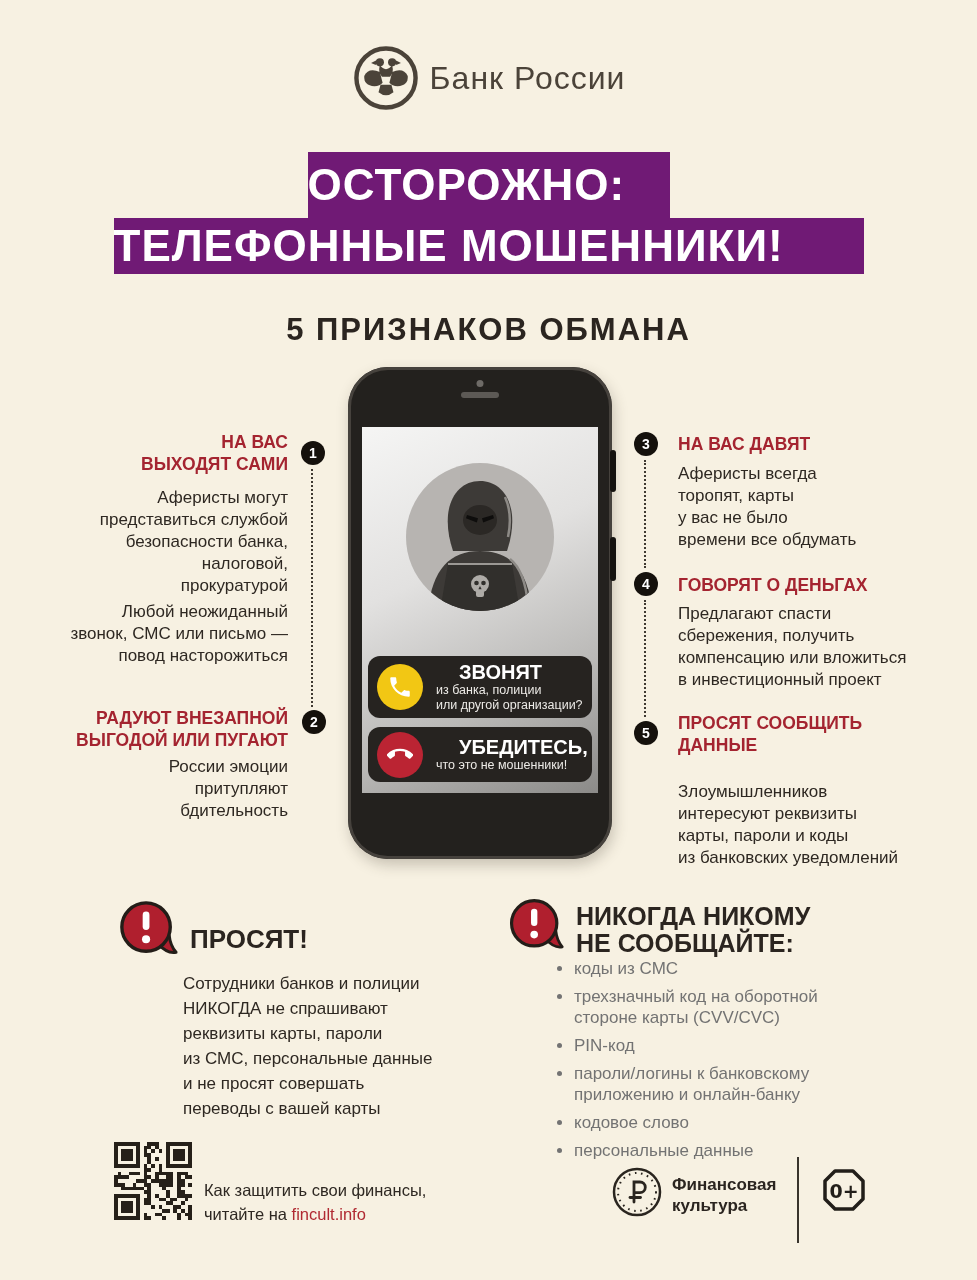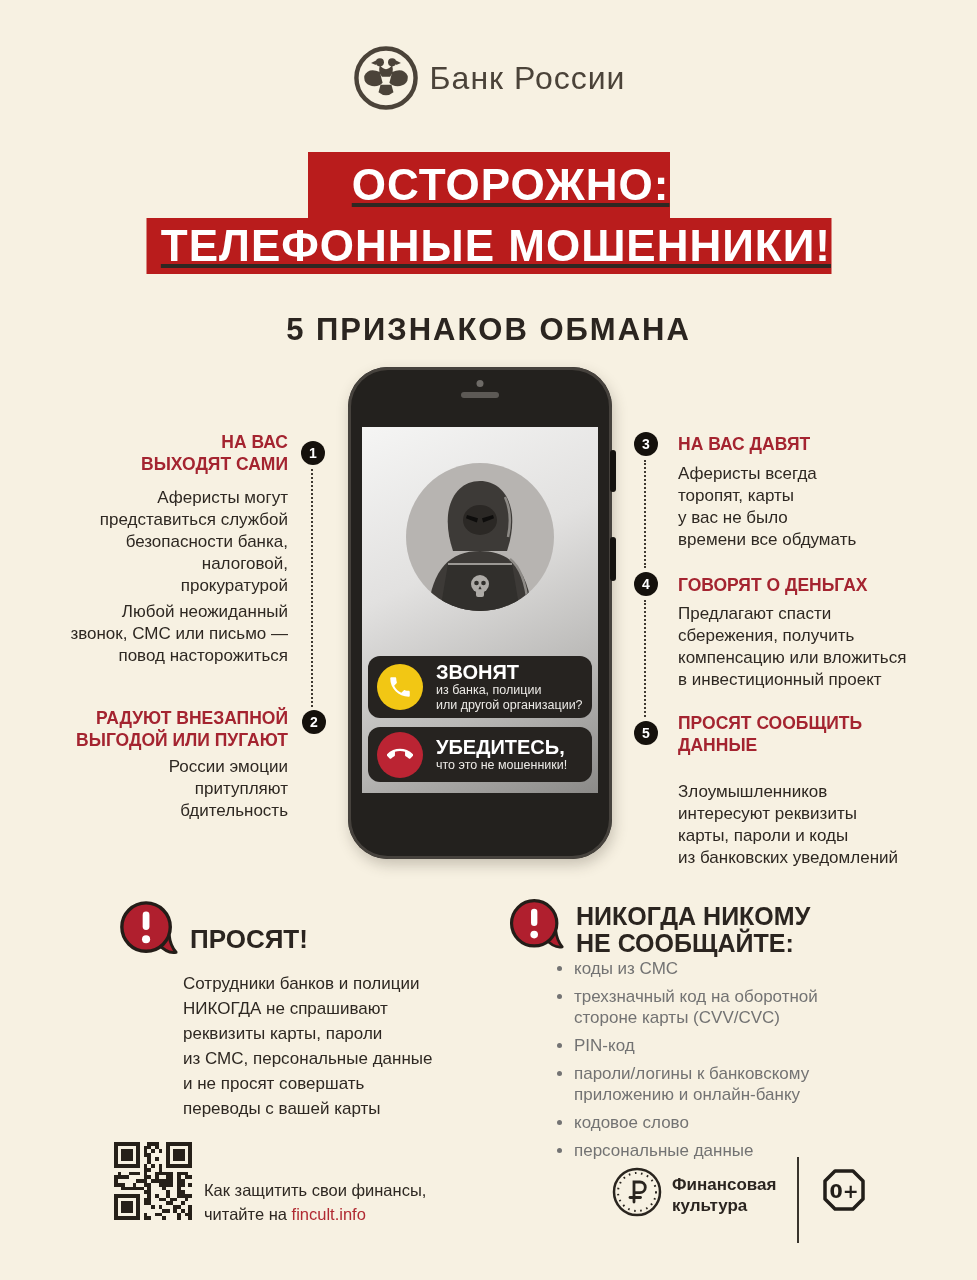--- a/index.html
+++ b/index.html
@@ -10,23 +10,23 @@
     color:#2e2822;
   }
   .abs{position:absolute;}
   .pre{white-space:pre-line;}
 
   
   .brand-row{top:44px;left:0;right:0;display:flex;justify-content:center;align-items:center;gap:10px;}
   .brand-name{font-size:32px;letter-spacing:1px;color:#4b4339;}
 
   
-  .banner{left:50%;transform:translateX(-50%);background:#b91c1c;display:flex;align-items:center;justify-content:flex-end;text-decoration:underline;}
+  .banner{left:50%;transform:translateX(-50%);background:#701a75;display:flex;align-items:center;justify-content:flex-start;}
   .banner-1{top:152px;width:362px;height:66px;}
-  .banner-2{top:218px;width:685px;height:56px;}
+  .banner-2{top:218px;width:750px;height:56px;}
   .banner span{color:#ffffff;font-weight:800;font-size:44px;letter-spacing:1px;line-height:1;}
   .subtitle{top:312px;left:0;right:0;text-align:center;font-size:31px;font-weight:800;letter-spacing:2px;color:#2b2520;}
 
   
   .sign-title{font-size:17.5px;font-weight:800;line-height:22px;color:#a42430;}
   .sign-body{font-size:17px;line-height:22px;color:#2e2822;}
   .ta-r{text-align:right;}
   .badge{width:24px;height:24px;border-radius:50%;background:#15110c;color:#fff;
          display:flex;align-items:center;justify-content:center;
          font-size:14px;font-weight:700;}
@@ -41,21 +41,21 @@
           background:linear-gradient(155deg,#f5f5f4 0%,#e2e1e0 38%,#b9b8b6 72%,#8b8a88 100%);}
   .avatar{left:50%;top:36px;transform:translateX(-50%);width:148px;height:148px;}
   .phone-card{left:20px;width:224px;border-radius:12px;background:#262320;display:flex;align-items:center;}
   .card-1{top:289px;height:62px;}
   .card-2{top:360px;height:55px;}
   .card-circle{width:46px;height:46px;border-radius:50%;flex:0 0 46px;margin-left:9px;
                display:flex;align-items:center;justify-content:center;}
   .circ-yellow{background:#f2c714;}
   .circ-red{background:#bb2433;}
   .card-text{margin-left:13px;}
-  .card-title{color:#ffffff;font-weight:800;font-size:20px;line-height:22px;}
+  .card-title{color:#ffffff;font-weight:800;font-size:20px;line-height:22px;margin-left:23px;}
   .card-sub{color:#eceae6;font-size:12.5px;line-height:15px;}
   .nub{width:6px;border-radius:3px;background:#14120f;}
 
   
   .info-title{font-size:26px;font-weight:800;color:#2b2520;line-height:27px;}
   .info-body{font-size:17px;line-height:25px;color:#2e2822;}
   .never-list{left:553px;top:958px;width:300px;margin:0;padding-left:21px;list-style:disc;}
   .never-list li{font-size:17px;line-height:21px;margin-bottom:7px;color:#737373;}
 
   

